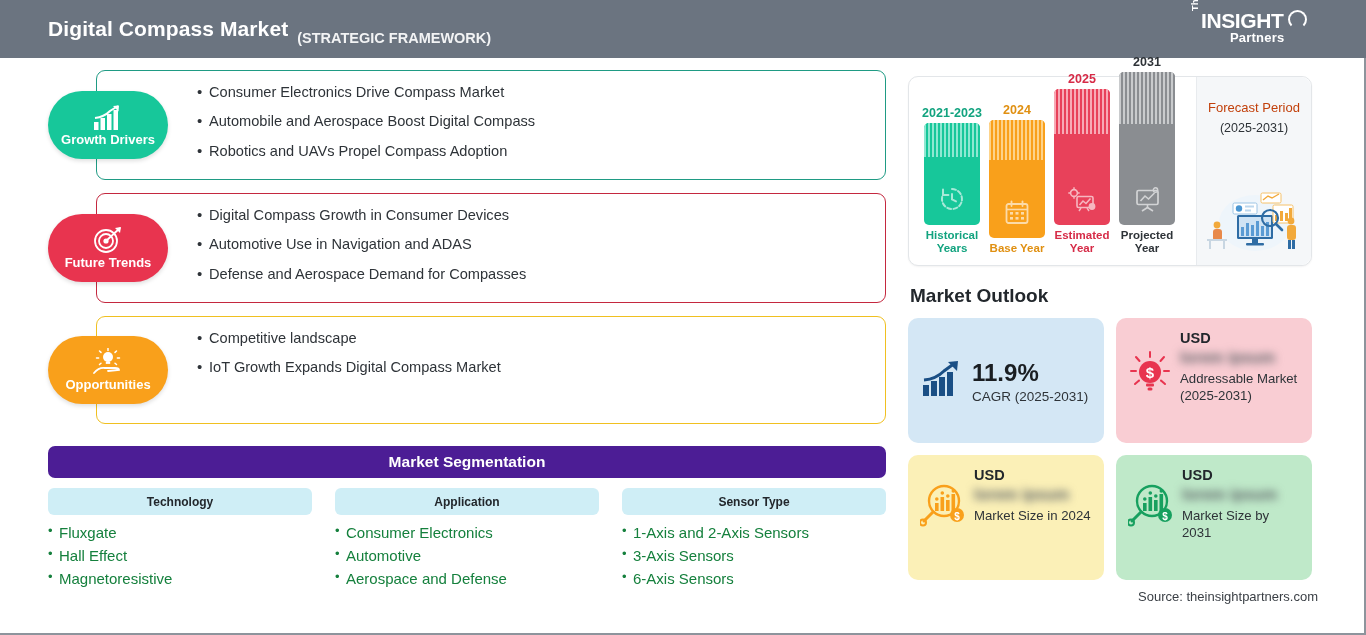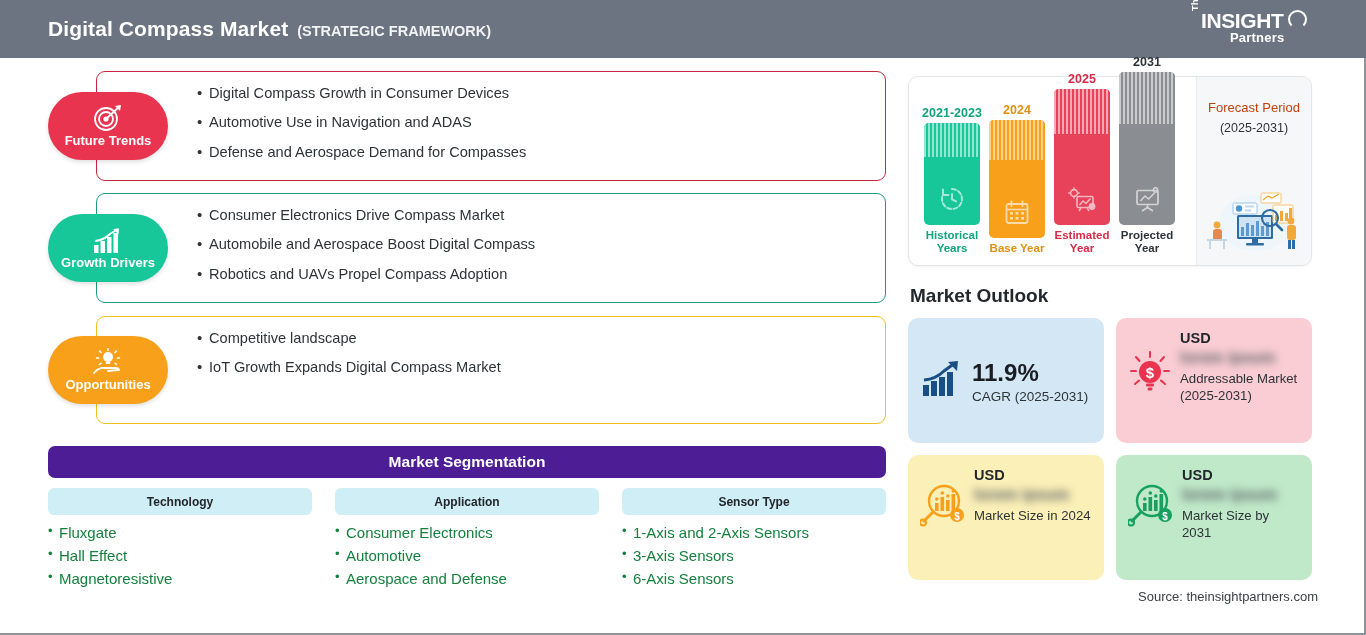--- a/index.html
+++ b/index.html
@@ -22,21 +22,21 @@
     background: #6b7480;
     display: flex; align-items: center;
   }
   .header-title {
     margin-left: 48px;
     color: #ffffff; font-size: 21px; font-weight: bold;
     letter-spacing: .1px;
   }
   .header-sub {
     margin-left: 9px; color: #f2f3f4; font-size: 14.5px; font-weight: bold;
-    position: relative; top: 2px;
+    position: relative; top: 9px;
   }
   .logo {
     position: absolute; right: 56px; top: 9px;
     width: 120px; height: 42px;
     color: #ffffff;
   }
   .logo-the {
     position: absolute; left: 0; top: 2px;
     font-size: 9px; font-weight: bold;
     transform: rotate(-90deg); transform-origin: left top;
@@ -195,62 +195,62 @@
     <div class="logo">
       <span class="logo-the">The</span>
       <span class="logo-main">INSIGHT</span>
       <span class="logo-sub">Partners</span>
       <span class="logo-ring"></span>
     </div>
   </div>
 
   <div class="left-col">
 
-    <div class="panel trends" style="margin-top:13px;">
-      <div class="panel-box">
-        <ul class="bullets">
-          <li>Digital Compass Growth in Consumer Devices</li>
-          <li>Automotive Use in Navigation and ADAS</li>
-          <li>Defense and Aerospace Demand for Compasses</li>
-        </ul>
-      </div>
-      <div class="badge red">
-        <span class="badge-icon">
-          <svg width="30" height="28" viewBox="0 0 30 28">
-            <circle cx="13" cy="15" r="11" stroke="#fff" stroke-width="1.8" fill="none"></circle>
-            <circle cx="13" cy="15" r="7" stroke="#fff" stroke-width="1.8" fill="none"></circle>
-            <circle cx="13" cy="15" r="2.6" fill="#fff"></circle>
-            <path d="M13 15 L27 2" stroke="#fff" stroke-width="1.8"></path>
-            <path d="M22 2 L28 1 L27 7 Z" fill="#fff"></path>
-          </svg>
-        </span>
-        <span class="badge-label">Future Trends</span>
-      </div>
-    </div>
-
     <div class="panel drivers" style="margin-top:12px;">
       <div class="panel-box">
         <ul class="bullets">
           <li>Consumer Electronics Drive Compass Market</li>
           <li>Automobile and Aerospace Boost Digital Compass</li>
           <li>Robotics and UAVs Propel Compass Adoption</li>
         </ul>
       </div>
       <div class="badge green">
         <span class="badge-icon">
           <svg width="32" height="26" viewBox="0 0 32 26">
             <rect x="2" y="17" width="4.5" height="8" fill="#fff"></rect>
             <rect x="8.5" y="13" width="4.5" height="12" fill="#fff"></rect>
             <rect x="15" y="9" width="4.5" height="16" fill="#fff"></rect>
             <rect x="21.5" y="5" width="4.5" height="20" fill="#fff"></rect>
             <path d="M3 13 Q12 12 18 6 L26 1" stroke="#fff" stroke-width="2" fill="none"></path>
             <path d="M21 1 L27 0.5 L26.5 6.5 Z" fill="#fff"></path>
           </svg>
         </span>
         <span class="badge-label">Growth Drivers</span>
+      </div>
+    </div>
+
+    <div class="panel trends" style="margin-top:13px;">
+      <div class="panel-box">
+        <ul class="bullets">
+          <li>Digital Compass Growth in Consumer Devices</li>
+          <li>Automotive Use in Navigation and ADAS</li>
+          <li>Defense and Aerospace Demand for Compasses</li>
+        </ul>
+      </div>
+      <div class="badge red">
+        <span class="badge-icon">
+          <svg width="30" height="28" viewBox="0 0 30 28">
+            <circle cx="13" cy="15" r="11" stroke="#fff" stroke-width="1.8" fill="none"></circle>
+            <circle cx="13" cy="15" r="7" stroke="#fff" stroke-width="1.8" fill="none"></circle>
+            <circle cx="13" cy="15" r="2.6" fill="#fff"></circle>
+            <path d="M13 15 L27 2" stroke="#fff" stroke-width="1.8"></path>
+            <path d="M22 2 L28 1 L27 7 Z" fill="#fff"></path>
+          </svg>
+        </span>
+        <span class="badge-label">Future Trends</span>
       </div>
     </div>
 
     <div class="panel opps" style="margin-top:13px;">
       <div class="panel-box" style="min-height:108px;">
         <ul class="bullets">
           <li>Competitive landscape</li>
           <li>IoT Growth Expands Digital Compass Market</li>
         </ul>
       </div>

